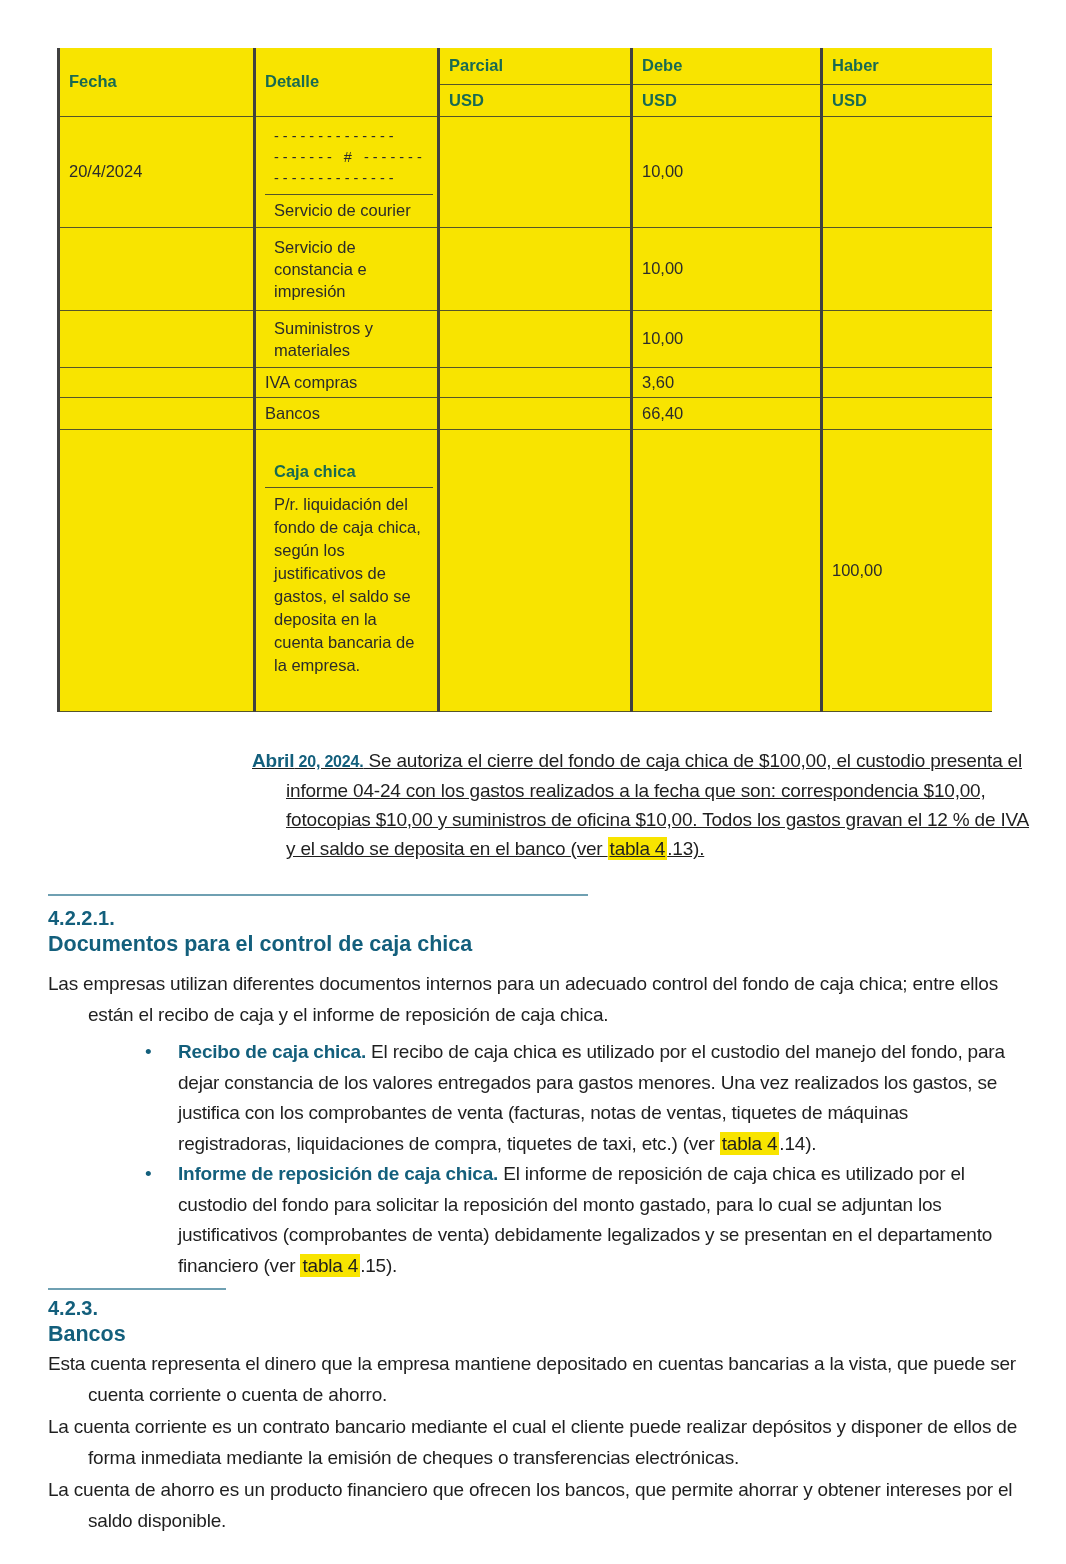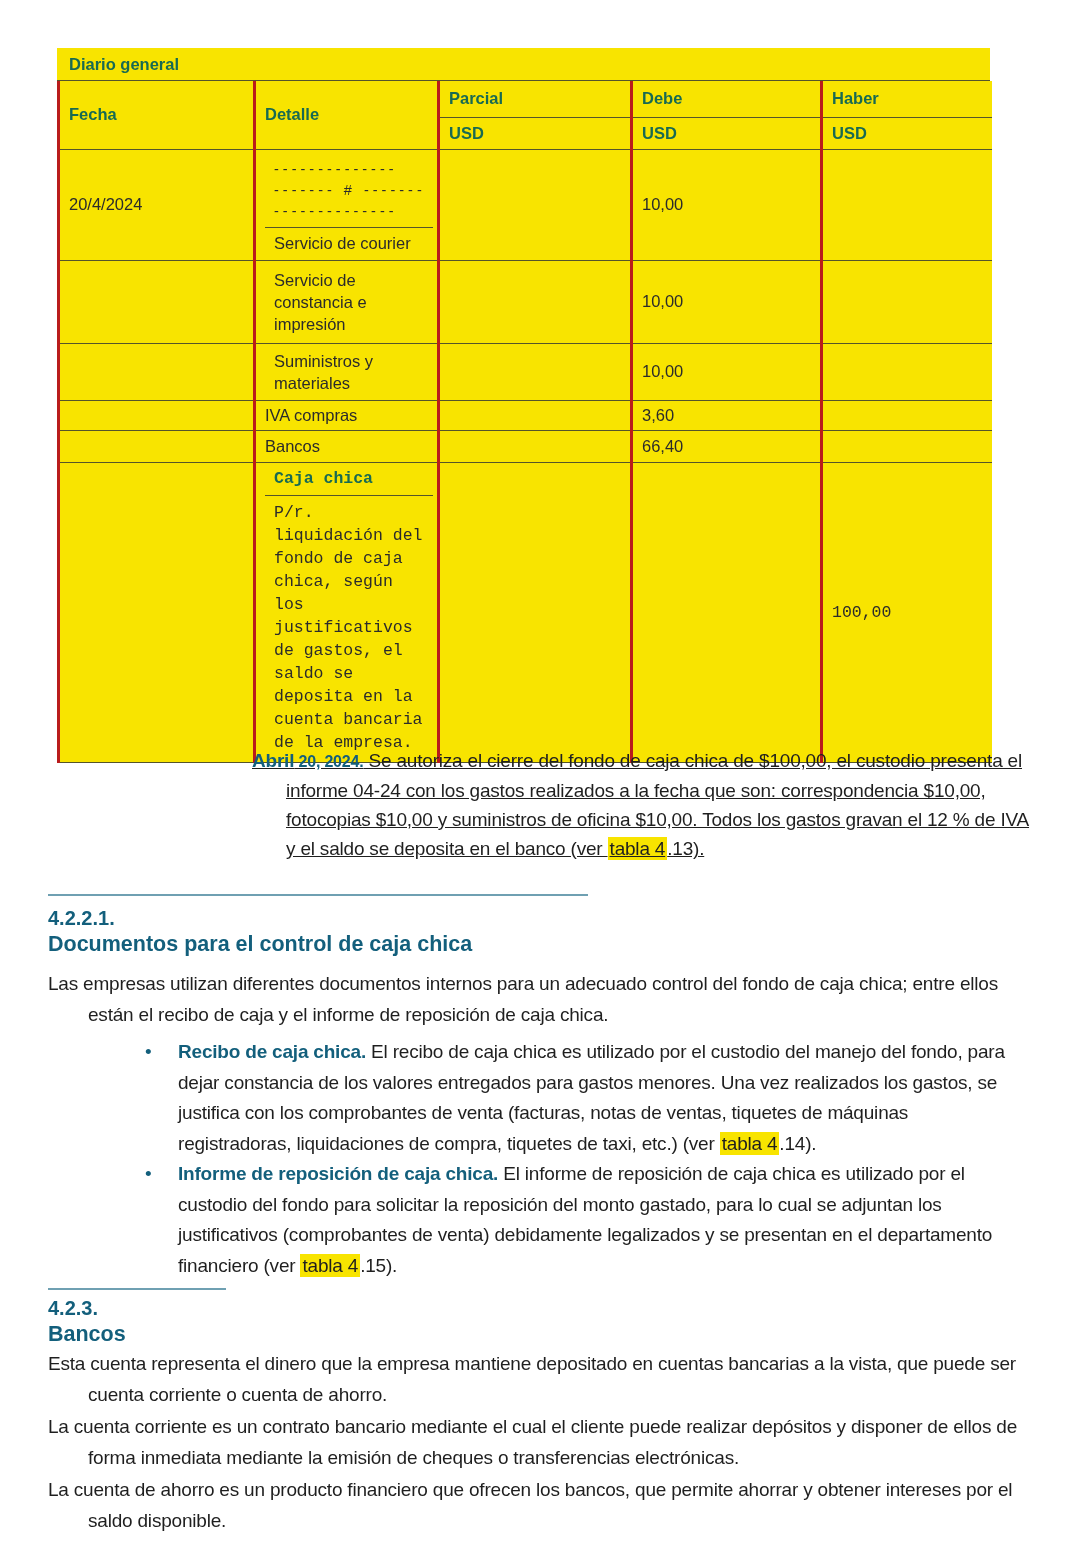--- a/index.html
+++ b/index.html
@@ -30,35 +30,35 @@
     background:var(--yellow);height:33px;display:flex;align-items:center;padding-left:12px;
     border-bottom:1px solid var(--olive);box-sizing:border-box;
     color:var(--tealg);font-weight:bold;font-size:16.5px;
   }
   table.journal{border-collapse:collapse;table-layout:fixed;width:933px;background:var(--yellow);}
   table.journal col.c1{width:196px;}
   table.journal col.c2{width:184px;}
   table.journal col.c3{width:193px;}
   table.journal col.c4{width:190px;}
   table.journal col.c5{width:170px;}
-  table.journal th,table.journal td{border-left:3px solid #b91c1c;box-sizing:border-box;}
+  table.journal th,table.journal td{border-left:3px solid #404040;box-sizing:border-box;}
   table.journal th{
     color:var(--tealg);font-weight:bold;font-size:16.5px;text-align:left;
     padding:0 0 0 9px;vertical-align:middle;
   }
   tr.hrow1{height:36px;}
   tr.hrow2{height:32px;}
   th.th-top{border-bottom:1px solid var(--olive);}
   table.journal tbody td{
     border-top:1px solid var(--olive);
     font-size:16.5px;color:var(--tink);vertical-align:middle;padding:0 4px 0 9px;
   }
   table.journal tbody tr:last-child td{border-bottom:1px solid var(--olive);}
   tr.r1{height:107px;} tr.r2{height:83px;} tr.r3{height:57px;}
-  tr.r4{height:30px;} tr.r5{height:32px;} tr.r6{height:282px;font-family:Liberation Mono, monospace;}
+  tr.r4{height:30px;} tr.r5{height:32px;} tr.r6{height:282px;}
   td.td-compound{padding:0;vertical-align:top;}
   .dash-block{padding:9px 6px 5px 9px;}
   .dash-line{letter-spacing:4px;font-size:14.5px;line-height:21px;color:var(--tink);white-space:nowrap;overflow:hidden;}
   .sub-divider{border-top:1px solid var(--olive);}
   .detalle-label{padding:5px 6px 6px 9px;line-height:21px;}
   .detalle-multiline{line-height:22px;padding-top:6px;padding-bottom:6px;}
   .cajachica-label{padding:5px 6px 5px 9px;color:var(--tealg);font-weight:bold;line-height:22px;}
   .glosa{padding:5px 6px 8px 9px;line-height:23px;color:var(--tink);}
 
   
@@ -92,23 +92,20 @@
   }
   .bullets li::before{content:"\2022";position:absolute;left:2px;top:0;color:var(--tealb);}
   .b-lead{color:var(--tealb);font-weight:bold;}
 </style>
 </head>
 <body>
 
 <div class="page">
 
   <div class="doc-table">
-    <div class="tbl-sub-bar">
-      <span>Diario general</span>
-    </div>
     <table class="journal">
       <colgroup>
           <col class="c1">
           <col class="c2">
           <col class="c3">
           <col class="c4">
           <col class="c5">
         </colgroup>
       <thead>
         <tr class="hrow1">

